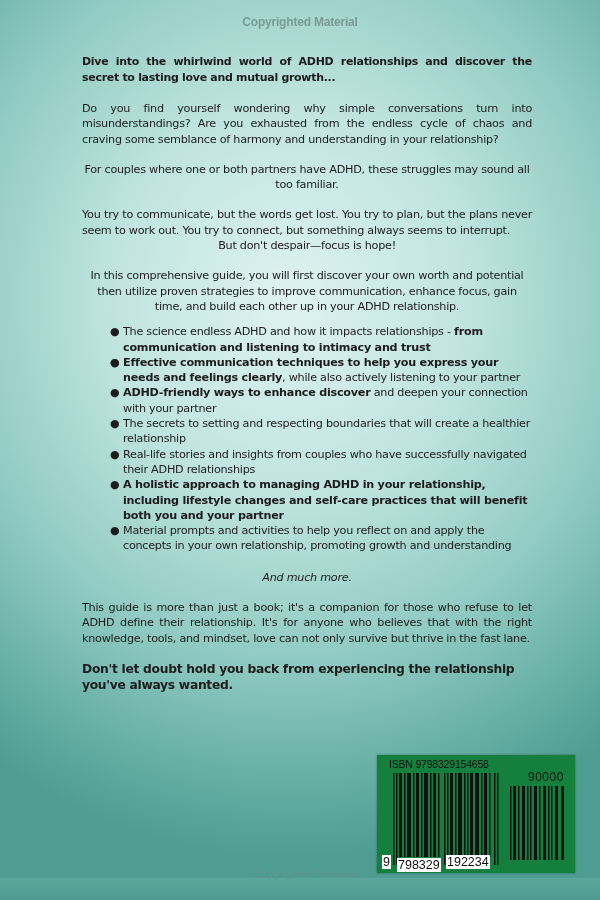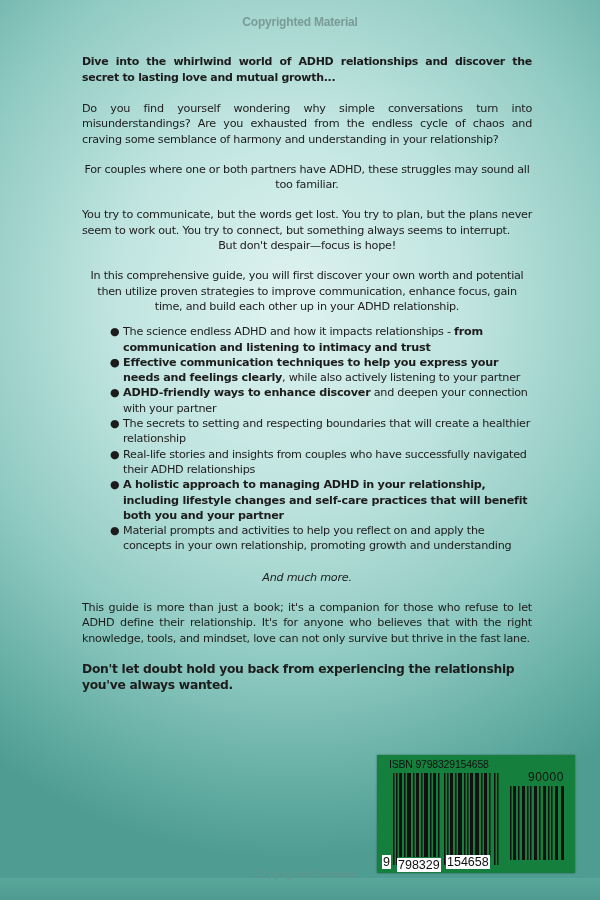--- a/index.html
+++ b/index.html
@@ -152,17 +152,17 @@
       <rect x="33" y="0" width="3" height="74"></rect>
         <rect x="38" y="0" width="1.5" height="74"></rect>
       <rect x="41" y="0" width="1.5" height="74"></rect>
         <rect x="45" y="0" width="3" height="74"></rect>
       <rect x="51" y="0" width="3" height="74"></rect>
     </g>
   </svg>
   <div class="digits-main">
     <span class="d0">9</span>
     <span class="d1">798329</span>
-    <span class="d2">154658</span>
+    <span class="d2">192234</span>
   </div>
 </div>
 
 <div class="copyright-bottom">Copyrighted Material</div>
 
 </body></html>

